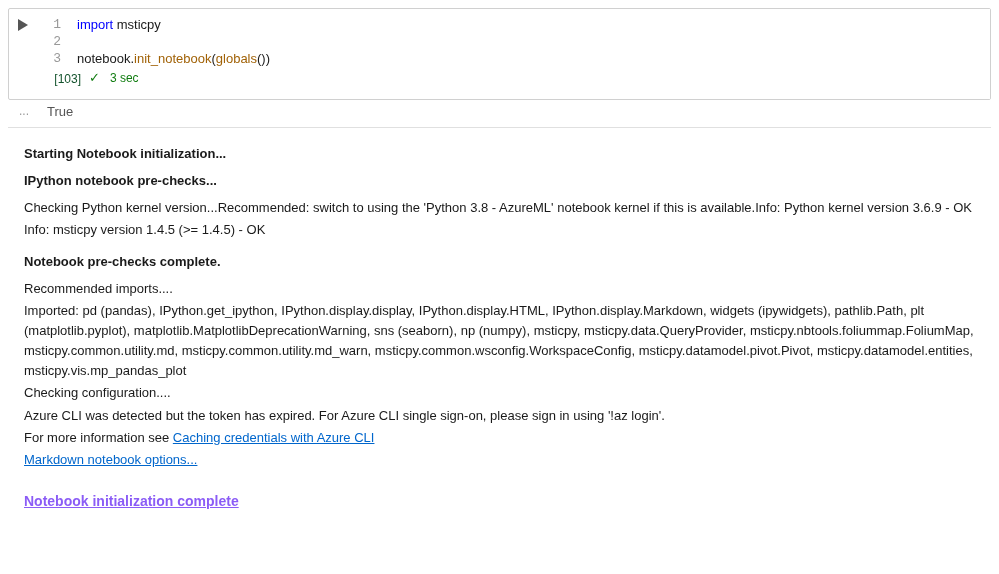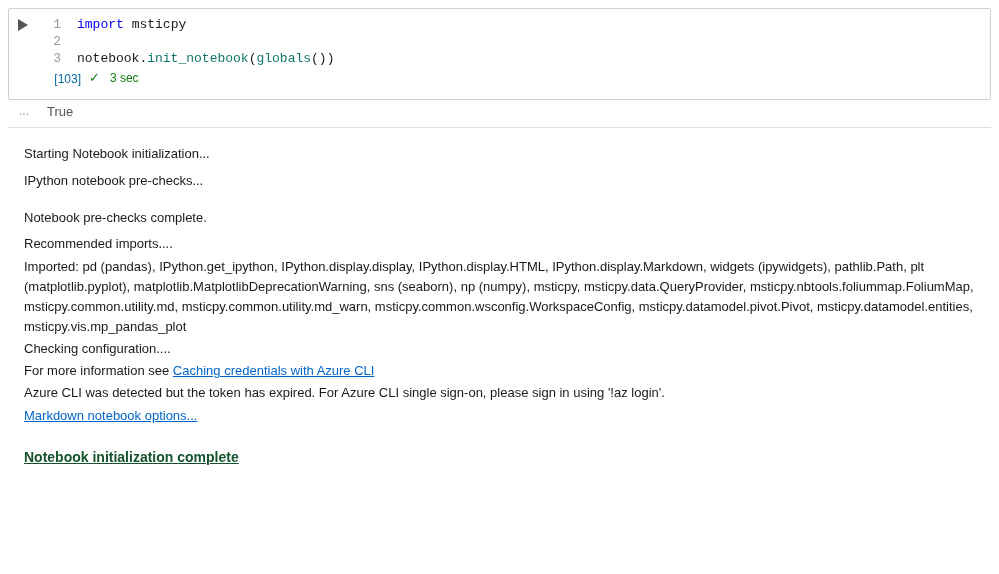--- a/index.html
+++ b/index.html
@@ -67,39 +67,39 @@
     .line-number {
       color: #999;
       font-family: 'Consolas', 'Courier New', monospace;
       font-size: 13px;
       min-width: 12px;
       text-align: right;
       user-select: none;
     }
 
     .line-content {
-      font-family: Liberation Mono, monospace;
+      font-family: Liberation Sans, sans-serif;
       font-size: 13px;
     }
 
     .kw-import { color: #0000ff; }
-    .kw-func { color: #0f766e; }
+    .kw-func { color: #a16207; }
 
     .cell-execution-info {
       display: flex;
       align-items: center;
       gap: 6px;
       padding: 4px 12px 6px 0;
       color: #107c10;
       font-size: 12px;
     }
 
     .exec-number {
       font-size: 12px;
-      color: #0369a1;
+      color: #14532d;
       min-width: 40px;
       text-align: right;
       padding-right: 8px;
     }
 
     .exec-row {
       display: flex;
       align-items: center;
     }
 
@@ -128,21 +128,21 @@
 
     
     .output-panel {
       margin: 0 8px;
       padding: 12px 16px;
       font-size: 13px;
       line-height: 1.6;
     }
 
     .output-section-bold {
-      font-weight: 400;
+      font-weight: 700;
       margin-bottom: 6px;
       display: block;
     }
 
     .output-text {
       display: block;
       margin-bottom: 2px;
       line-height: 1.55;
     }
 
@@ -150,21 +150,21 @@
       height: 10px;
     }
 
     .output-link {
       color: #0066cc;
       text-decoration: underline;
       cursor: pointer;
     }
 
     .completion-link {
-      color: #14532d;
+      color: #8b5cf6;
       text-decoration: underline;
       font-weight: 600;
       cursor: pointer;
       font-size: 14px;
     }
 
     .completion-section {
       margin-top: 12px;
       padding-top: 8px;
     }
@@ -226,34 +226,36 @@
   </div>
 
   <hr class="divider">
 
   <div class="output-panel">
 
     <span class="output-section-bold">Starting Notebook initialization...</span>
 
     <span class="output-section-bold">IPython notebook pre-checks...</span>
 
+    <span class="output-text">Checking Python kernel version...Recommended: switch to using the 'Python 3.8 - AzureML' notebook kernel if this is available.Info: Python kernel version 3.6.9 - OK</span>
+    <span class="output-text">Info: msticpy version 1.4.5 (&gt;= 1.4.5) - OK</span>
 
     <div class="output-spacer"></div>
 
     <span class="output-section-bold">Notebook pre-checks complete.</span>
 
     <span class="output-text">Recommended imports....</span>
     <span class="output-text">Imported: pd (pandas), IPython.get_ipython, IPython.display.display, IPython.display.HTML, IPython.display.Markdown, widgets (ipywidgets), pathlib.Path, plt (matplotlib.pyplot), matplotlib.MatplotlibDeprecationWarning, sns (seaborn), np (numpy), msticpy, msticpy.data.QueryProvider, msticpy.nbtools.foliummap.FoliumMap, msticpy.common.utility.md, msticpy.common.utility.md_warn, msticpy.common.wsconfig.WorkspaceConfig, msticpy.datamodel.pivot.Pivot, msticpy.datamodel.entities, msticpy.vis.mp_pandas_plot</span>
     <span class="output-text">Checking configuration....</span>
+    <span class="output-text">Azure CLI was detected but the token has expired. For Azure CLI single sign-on, please sign in using '!az login'.</span>
+
     <span class="output-text">
       <span>For more information see </span><a class="output-link" href="#">Caching credentials with Azure CLI</a>
     </span>
 
-    <span class="output-text">Azure CLI was detected but the token has expired. For Azure CLI single sign-on, please sign in using '!az login'.</span>
-
     <span class="output-text">
       <a class="output-link" href="#">Markdown notebook options...</a>
     </span>
 
     <div class="completion-section">
       <a class="completion-link" href="#">Notebook initialization complete</a>
     </div>
 
   </div>
 

